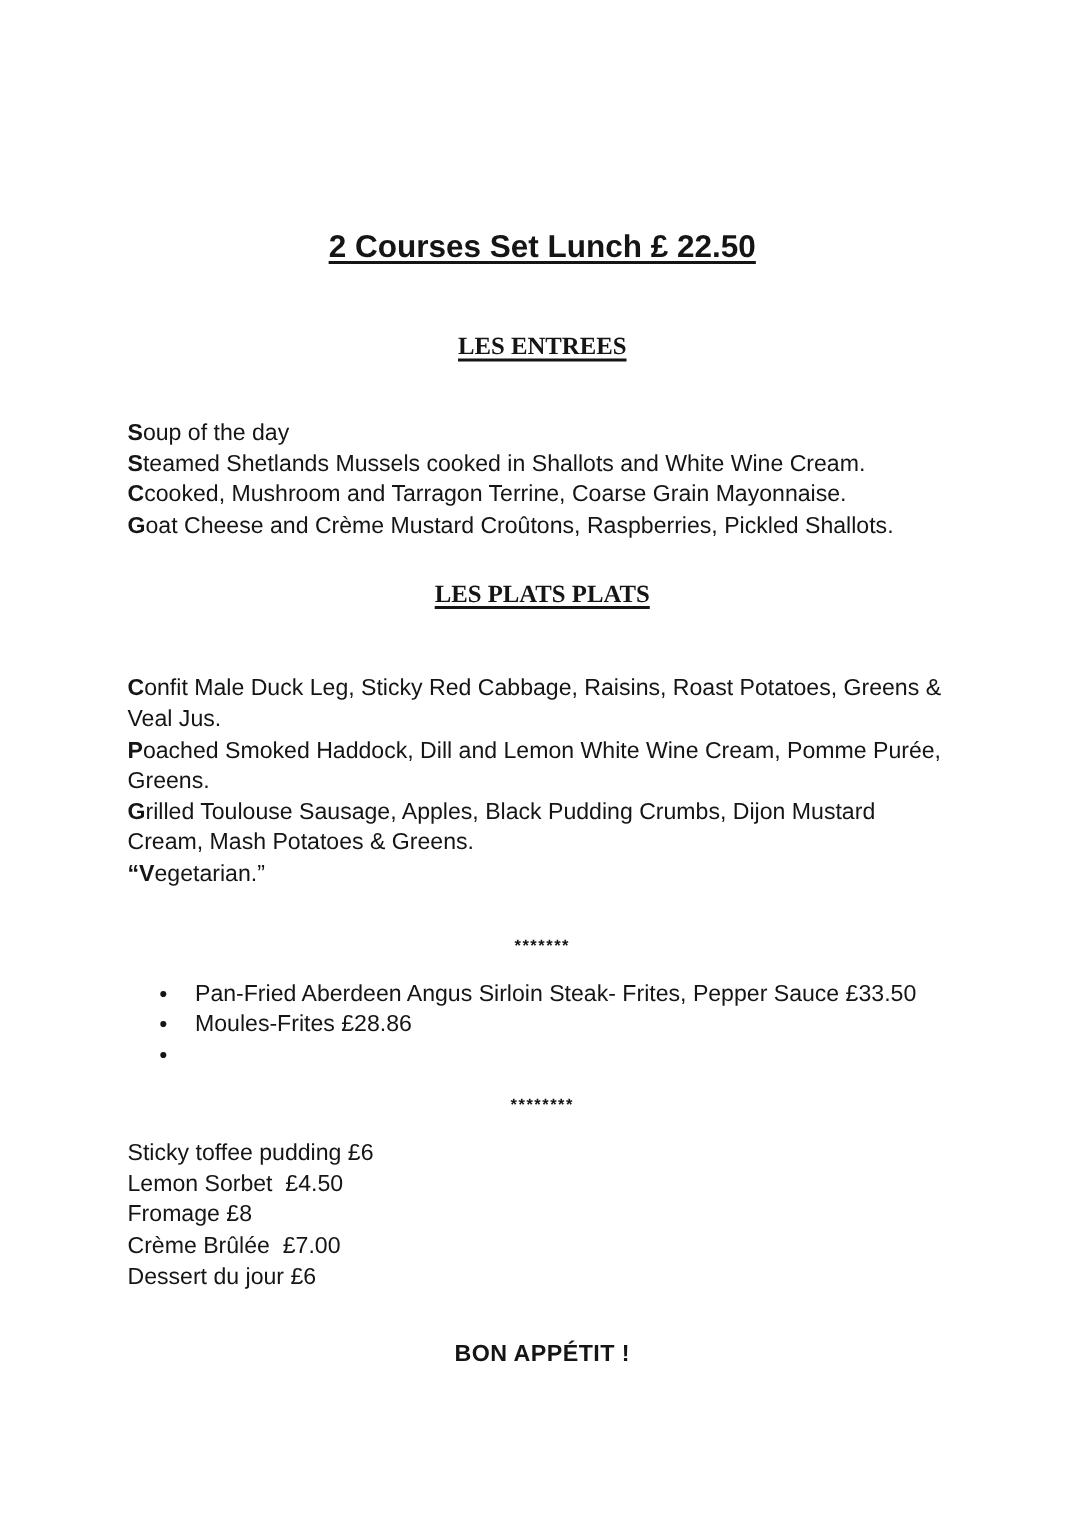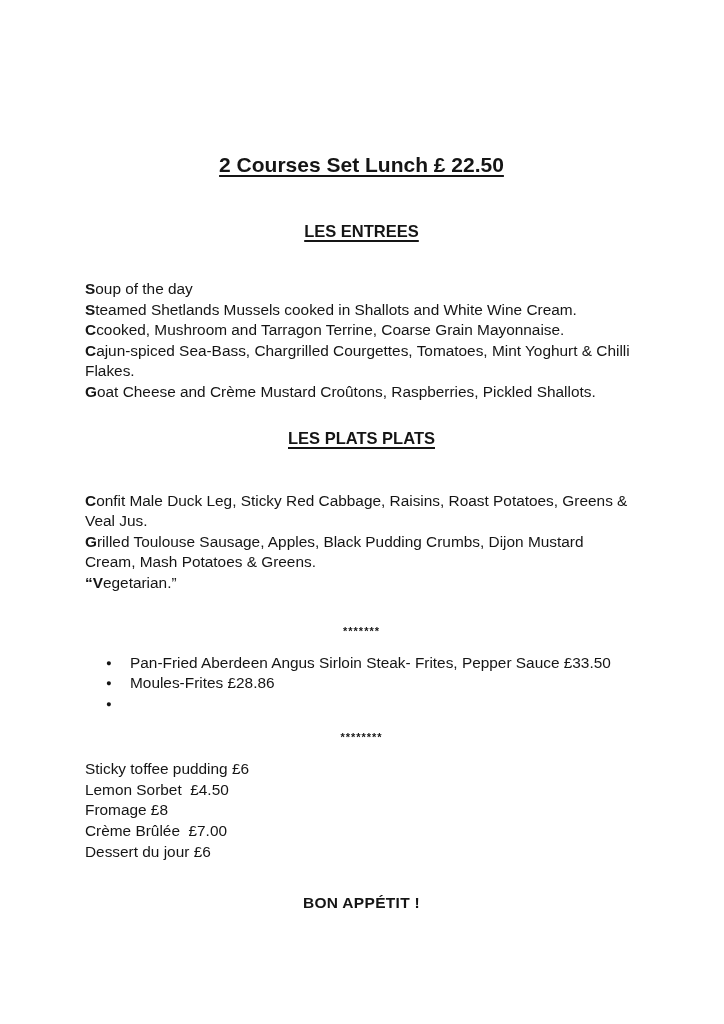--- a/index.html
+++ b/index.html
@@ -42,20 +42,21 @@
   }
   .section-heading {
     margin: 0;
     font-size: 16.5px;
     line-height: 20px;
     font-weight: bold;
     text-align: center;
     text-decoration: underline;
     text-decoration-thickness: 1.6px;
     text-underline-offset: 3px;
+    font-family: Liberation Serif, serif;
   }
   .heading-entrees { margin-top: 43px; }
   .heading-plats   { margin-top: 25px; }
   .item-list { margin: 0; padding: 0; }
   .list-entrees { margin-top: 38px; }
   .list-plats   { margin-top: 43px; }
   .item {
     margin: 0;
     font-size: 15.4px;
     line-height: 20.6px;
@@ -110,28 +111,28 @@
   <div class="content">
 
     <h1 class="menu-title">2 Courses Set Lunch £ 22.50</h1>
 
     <h2 class="section-heading heading-entrees">LES ENTREES</h2>
 
     <div class="item-list list-entrees">
       <p class="item"><b>S</b><span>oup of the day</span></p>
       <p class="item"><b>S</b><span>teamed Shetlands Mussels cooked in Shallots and White Wine Cream.</span></p>
       <p class="item"><b>C</b><span>cooked, Mushroom and Tarragon Terrine, Coarse Grain Mayonnaise.</span></p>
-      <p class="item"><b>C</b><span>ajun-spiced Sea-Bass, Chargrilled Courgettes, Tomatoes, Mint Yoghurt &amp; Chilli Flakes.</span></p>
       <p class="item"><b>G</b><span>oat Cheese and Crème Mustard Croûtons, Raspberries, Pickled Shallots.</span></p>
     </div>
 
     <h2 class="section-heading heading-plats">LES PLATS PLATS</h2>
 
     <div class="item-list list-plats">
       <p class="item"><b>C</b><span>onfit Male Duck Leg, Sticky Red Cabbage, Raisins, Roast Potatoes, Greens &amp; Veal Jus.</span></p>
+      <p class="item"><b>P</b><span>oached Smoked Haddock, Dill and Lemon White Wine Cream, Pomme Purée, Greens.</span></p>
       <p class="item"><b>G</b><span>rilled Toulouse Sausage, Apples, Black Pudding Crumbs, Dijon Mustard Cream, Mash Potatoes &amp; Greens.</span></p>
       <p class="item"><b>“V</b><span>egetarian.”</span></p>
     </div>
 
     <p class="separator separator-1">*******</p>
 
     <ul class="supplement-list">
       <li><span class="bullet-dot">●</span><span>Pan-Fried Aberdeen Angus Sirloin Steak- Frites, Pepper Sauce £33.50</span></li>
       <li><span class="bullet-dot">●</span><span>Moules-Frites £28.86</span></li>
       <li><span class="bullet-dot">●</span></li>

